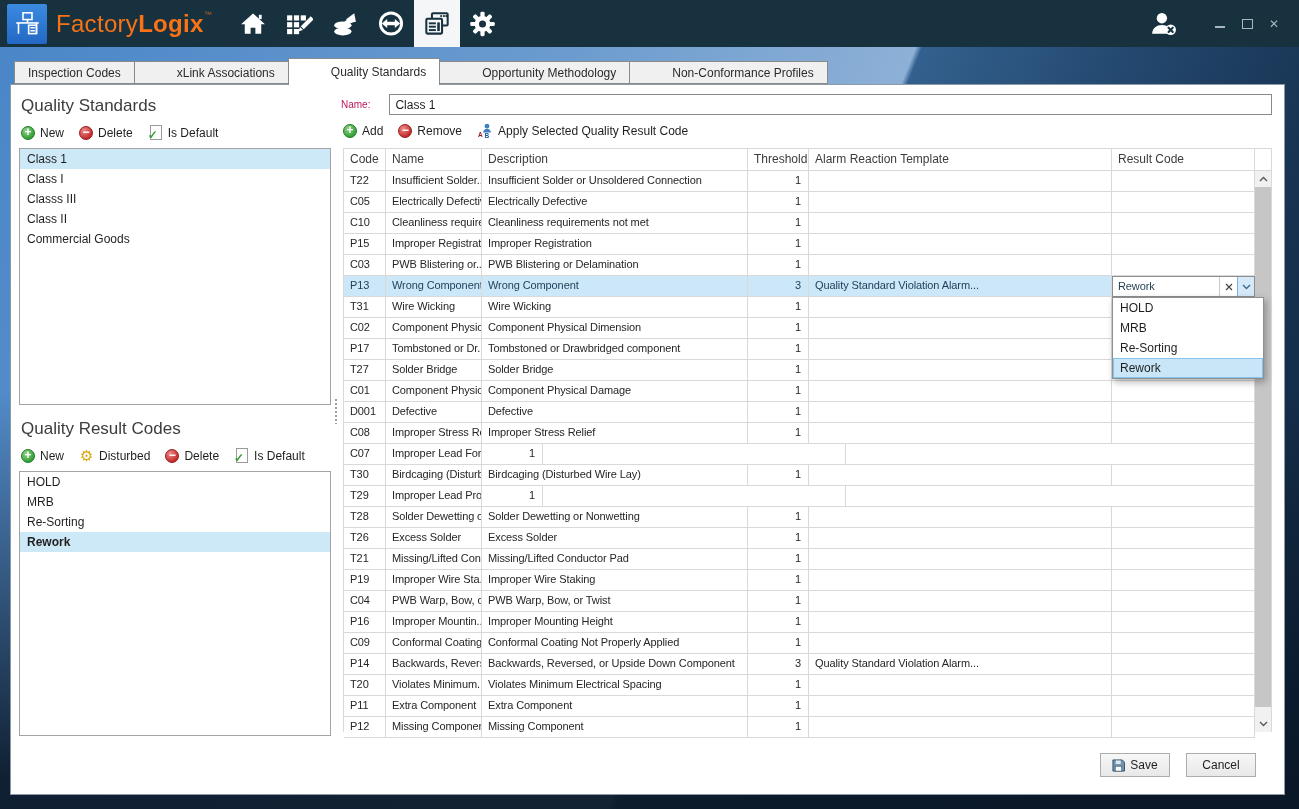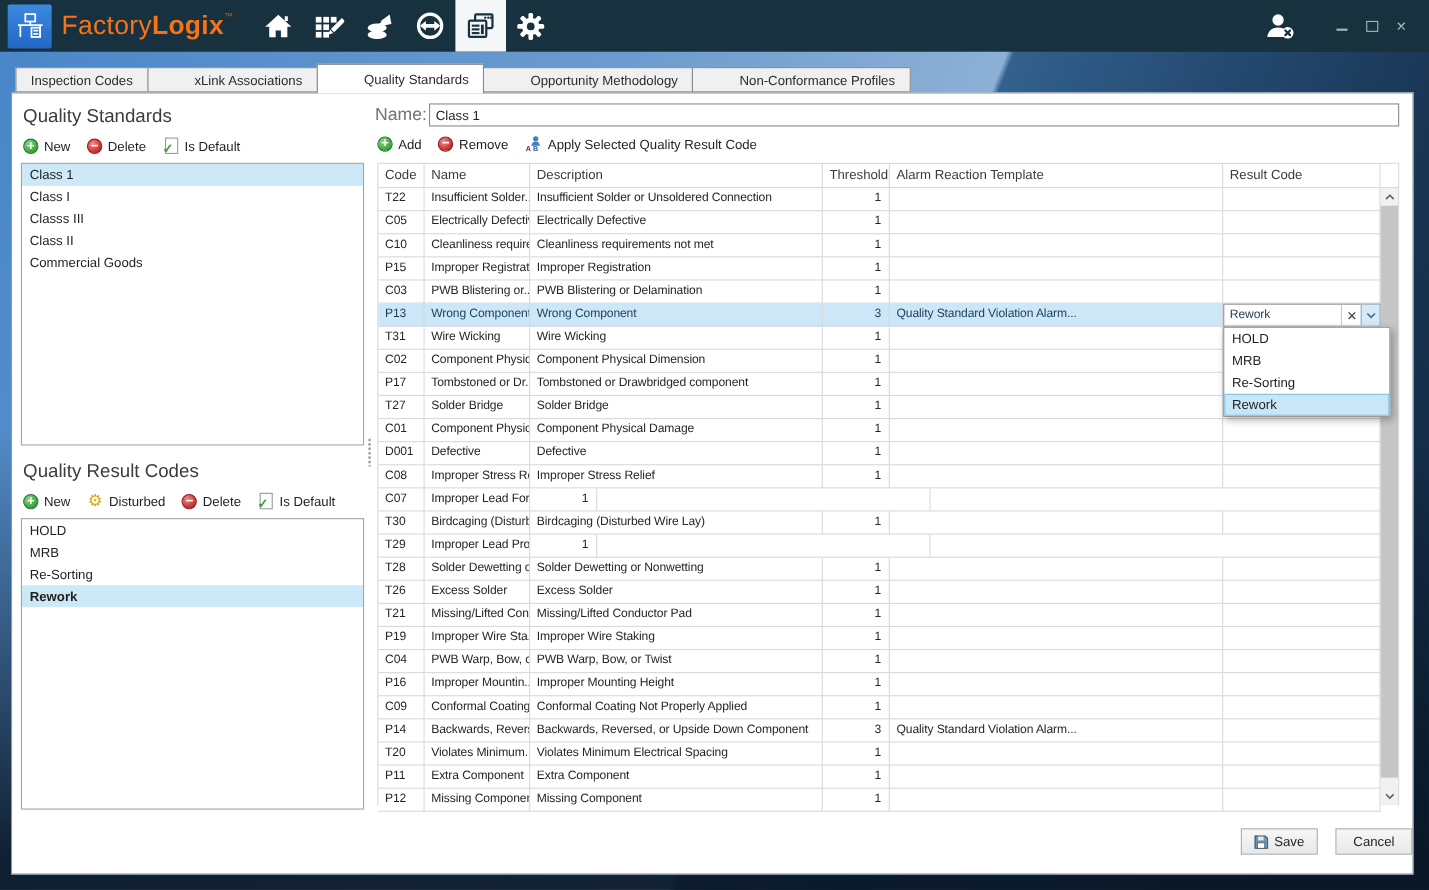--- a/index.html
+++ b/index.html
@@ -48,21 +48,21 @@
   .list-item { height:20px; line-height:20px; padding-left:7px; font-size:12px; color:#1f1f1f; white-space:nowrap; }
   .list-item.selected { background:#cde8f6; }
   .list-item.bold { font-weight:bold; }
 
   .vsplitter { width:10px; position:relative; }
   .vsplitter .grip { position:absolute; top:50%; left:3px; margin-top:-13px; width:4px; height:26px;
      background-image:radial-gradient(#9a9a9a 1px, transparent 1.3px); background-size:4px 4px; }
 
   .right-col { flex:1; display:flex; flex-direction:column; padding-top:8px; min-width:0; }
   .name-row { display:flex; align-items:center; margin:1px 12px 6px 0; }
-  .name-row label { font-size:16px; color:#737373; margin-right:2px; }
+  .name-row label { font-size:10px; color:#be185d; margin-right:19px; }
   .name-row input { flex:1; height:21px; border:1px solid #8a8a8a; font-size:12px; padding:0 5px; font-family:inherit; color:#1f1f1f; }
 
   
   .grid { flex:1; margin:2px 12px 4px 2px; display:flex; min-height:0; border-left:1px solid #d9d9d9; border-top:1px solid #d9d9d9; }
   .grid-main { flex:1; position:relative; min-width:0; }
   .grid-header { display:flex; height:22px; }
   .hcell { border-right:1px solid #d9d9d9; border-bottom:1px solid #d9d9d9; font-size:12px; color:#3c3c3c; padding:3px 4px 0 6px; white-space:nowrap; overflow:hidden; }
   .row { display:flex; height:21px; }
   .row.selected { background:#cbe7f8; }
   .row.selected .cell { color:#1d3e55; }
@@ -79,21 +79,21 @@
   .popup-item { height:20px; line-height:20px; padding-left:7px; font-size:12px; color:#1f1f1f; }
   .popup-item.hl { background:#c9e6f8; outline:1px solid #84c3ea; outline-offset:-1px; }
 
   .grid-scrollbar { width:17px; display:flex; flex-direction:column; border-right:1px solid #d9d9d9; }
   .sb-stub { height:22px; border-bottom:1px solid #d9d9d9; background:#fff; }
   .sb-track { flex:1; background:#f1f1f1; display:flex; flex-direction:column; }
   .sb-arrow { height:16px; display:flex; align-items:center; justify-content:center; }
   .sb-thumb { flex:1; background:#c6c6c6; margin-bottom:9px; }
 
   
-  .footer { height:58px; display:flex; align-items:center; justify-content:flex-end; gap:16px; }
+  .footer { height:58px; display:flex; align-items:center; justify-content:flex-end; gap:16px; padding-right:28px; }
   .btn { width:70px; height:24px; background:linear-gradient(#f7f7f7,#e8e8e8); border:1px solid #acacac; font-size:12px; color:#1f1f1f; display:flex; align-items:center; justify-content:center; gap:5px; }
 
   
   .ic { display:inline-flex; align-items:center; justify-content:center; flex:none; }
   .ic-plus, .ic-minus { width:14px; height:14px; border-radius:50%; color:#fff; font-size:12px; font-weight:bold; line-height:12px; }
   .ic-plus  { background:radial-gradient(circle at 35% 30%, #93d387, #2f9e33 75%); border:1px solid #1e7a24; }
   .ic-minus { background:radial-gradient(circle at 35% 30%, #ee8a8a, #c32727 75%); border:1px solid #931c1c; }
   .ic-plus::before  { content:"+"; margin-top:-1px; }
   .ic-minus::before { content:"−"; margin-top:-1px; }
   .ic-check { width:15px; height:15px; position:relative; }

